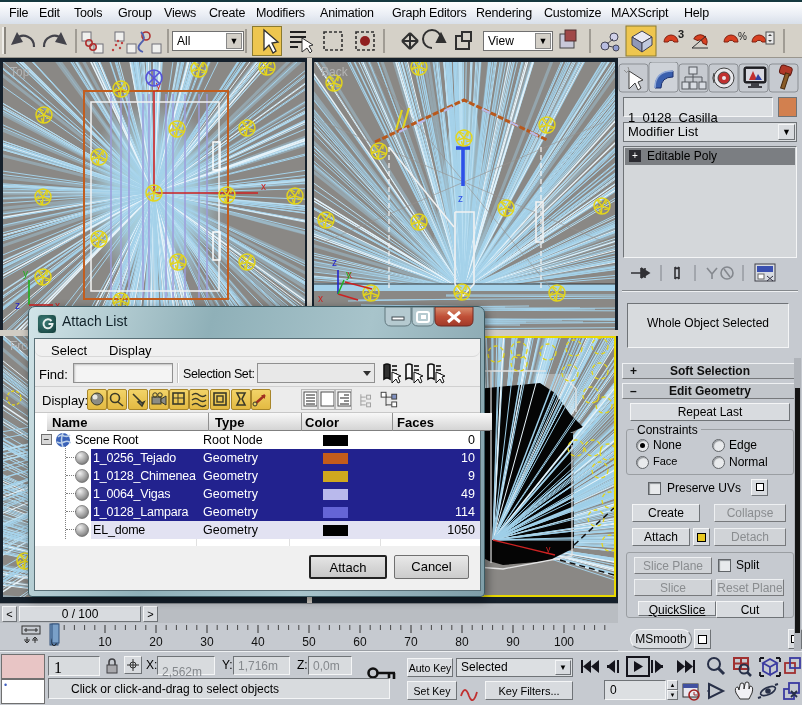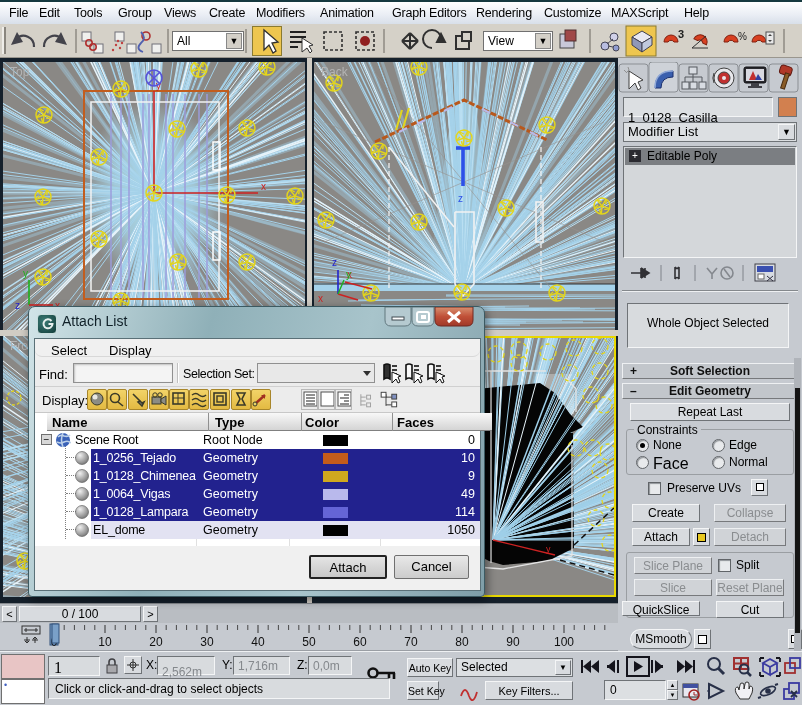--- a/index.html
+++ b/index.html
@@ -2348,42 +2348,42 @@
       <div class="abs btn3d" style="left:12px;top:345px;width:160px;height:18px;font-size:12px;line-height:17px;">Repeat Last</div>
       <div class="abs" style="left:8px;top:371px;width:168px;height:46px;border:1px solid #9a9ea2;border-radius:3px;"></div>
       <div class="abs" style="left:16px;top:365px;font-size:12px;background:#c6cad0;padding:0 3px;">Constraints</div>
       <div class="abs" style="left:18px;top:381px;width:13px;height:13px;border-radius:50%;background:#e8eaec;border:1px solid #606468;box-shadow:inset 1px 1px 1px #909498;">
         <div class="abs" style="left:3px;top:3px;width:5px;height:5px;border-radius:50%;background:#000;"></div>
       </div>
       <div class="abs" style="left:35px;top:380px;font-size:12px;">None</div>
       <div class="abs" style="left:94px;top:381px;width:13px;height:13px;border-radius:50%;background:#e8eaec;border:1px solid #606468;box-shadow:inset 1px 1px 1px #909498;"></div>
       <div class="abs" style="left:111px;top:380px;font-size:12px;">Edge</div>
       <div class="abs" style="left:18px;top:398px;width:13px;height:13px;border-radius:50%;background:#e8eaec;border:1px solid #606468;box-shadow:inset 1px 1px 1px #909498;"></div>
-      <div class="abs" style="left:35px;top:397px;font-size:16px;">Face</div>
+      <div class="abs" style="left:35px;top:397px;font-size:11px;">Face</div>
       <div class="abs" style="left:94px;top:398px;width:13px;height:13px;border-radius:50%;background:#e8eaec;border:1px solid #606468;box-shadow:inset 1px 1px 1px #909498;"></div>
       <div class="abs" style="left:111px;top:397px;font-size:12px;">Normal</div>
       <div class="abs" style="left:30px;top:424px;width:13px;height:13px;background:#e8eaec;border:1px solid #606468;box-shadow:inset 1px 1px 1px #909498;"></div>
       <div class="abs" style="left:49px;top:423px;font-size:12px;">Preserve UVs</div>
       <div class="abs btn3d" style="left:133px;top:421px;width:17px;height:17px;">
         <div style="margin:3px auto 0;width:8px;height:8px;border:1px solid #000;background:#fff;"></div>
       </div>
       <div class="abs btn3d" style="left:14px;top:446px;width:68px;height:18px;font-size:12px;line-height:17px;">Create</div>
       <div class="abs btn3dg" style="left:96px;top:446px;width:72px;height:18px;font-size:12px;line-height:17px;">Collapse</div>
       <div class="abs btn3d" style="left:14px;top:470px;width:58px;height:18px;font-size:12px;line-height:17px;">Attach</div>
       <div class="abs btn3d" style="left:75px;top:470px;width:17px;height:18px;">
         <div style="margin:4px auto 0;width:9px;height:9px;border:1px solid #000;background:#e8c820;"></div>
       </div>
       <div class="abs btn3dg" style="left:96px;top:470px;width:72px;height:18px;font-size:12px;line-height:17px;">Detach</div>
       <div class="abs" style="left:8px;top:494px;width:168px;height:66px;border:1px solid #9a9ea2;border-radius:3px;"></div>
       <div class="abs btn3dg" style="left:16px;top:499px;width:78px;height:17px;font-size:12px;line-height:16px;">Slice Plane</div>
       <div class="abs" style="left:100px;top:501px;width:13px;height:13px;background:#e8eaec;border:1px solid #606468;box-shadow:inset 1px 1px 1px #909498;"></div>
       <div class="abs" style="left:118px;top:500px;font-size:12px;">Split</div>
       <div class="abs btn3dg" style="left:16px;top:521px;width:78px;height:17px;font-size:12px;line-height:16px;">Slice</div>
       <div class="abs btn3dg" style="left:98px;top:521px;width:68px;height:17px;font-size:12px;line-height:16px;">Reset Plane</div>
-      <div class="abs btn3d" style="left:4px;top:543px;width:78px;height:15px;font-size:12px;line-height:16px;">QuickSlice</div>
+      <div class="abs btn3d" style="left:20px;top:543px;width:78px;height:15px;font-size:12px;line-height:16px;text-decoration:underline;">QuickSlice</div>
       <div class="abs btn3d" style="left:98px;top:543px;width:68px;height:17px;font-size:12px;line-height:16px;">Cut</div>
       <div class="abs btn3d" style="left:12px;top:571px;width:62px;height:20px;font-size:12px;line-height:19px;border-radius:10px;">MSmooth</div>
       <div class="abs btn3d" style="left:76px;top:571px;width:17px;height:20px;">
         <div style="margin:5px auto 0;width:9px;height:9px;border:1px solid #000;background:#fff;"></div>
       </div>
       <div class="abs btn3d" style="left:104px;top:571px;width:64px;height:20px;font-size:12px;line-height:19px;margin-top:26px;">Tessellate</div>
       <div class="abs btn3d" style="left:170px;top:571px;width:14px;height:20px;">
         <div style="margin:5px auto 0;width:8px;height:8px;border:1px solid #000;background:#fff;"></div>
       </div>
       <div class="abs" style="left:176px;top:300px;width:7px;height:300px;background:#b0b4ba;">
@@ -2487,23 +2487,23 @@
       <div class="abs" style="left:146px;top:6px;font-size:12px;">X:</div>
       <div class="abs sunk" style="left:157px;top:4px;width:58px;height:19px;font-size:12px;color:#84888c;padding:8px 0 0 4px;">2,562m</div>
       <div class="abs" style="left:222px;top:6px;font-size:12px;">Y:</div>
       <div class="abs sunk" style="left:233px;top:4px;width:57px;height:19px;font-size:12px;color:#84888c;padding:2px 0 0 4px;">1,716m</div>
       <div class="abs" style="left:297px;top:6px;font-size:12px;">Z:</div>
       <div class="abs sunk" style="left:308px;top:4px;width:44px;height:19px;font-size:12px;color:#84888c;padding:2px 0 0 4px;">0,0m</div>
       <svg class="abs" style="left:366px;top:12px;" width="34" height="18">
         <circle cx="7" cy="9" r="4.5" fill="none" stroke="#101010" stroke-width="2.6"></circle>
         <path d="M 11 9 h 18 M 23 9 v 5 M 28 9 v 6" stroke="#101010" stroke-width="2.6"></path>
       </svg>
-      <div class="abs sunk" style="left:48px;top:26px;width:342px;height:21px;font-size:12px;padding:3px 0 0 6px;">Click or click-and-drag to select objects</div>
+      <div class="abs sunk" style="left:48px;top:26px;width:342px;height:21px;font-size:12px;padding:3px 0 0 22px;">Click or click-and-drag to select objects</div>
       <div class="abs btn3d" style="left:407px;top:6px;width:46px;height:19px;font-size:10.5px;line-height:18px;white-space:nowrap;">Auto Key</div>
-      <div class="abs btn3d" style="left:407px;top:29px;width:32px;height:19px;font-size:10.5px;line-height:18px;white-space:nowrap;">Set Key</div>
+      <div class="abs btn3d" style="left:407px;top:29px;width:50px;height:19px;font-size:10.5px;line-height:18px;white-space:nowrap;">Set Key</div>
       <div class="abs" style="left:456px;top:6px;width:117px;height:19px;background:#dcdfe2;border:1px solid #6f7377;font-size:12px;padding:1px 0 0 4px;">Selected<div class="abs btn3d" style="right:1px;top:1px;width:16px;height:15px;font-size:8px;line-height:14px;text-align:center;">▼</div></div>
       <svg class="abs" style="left:458px;top:28px;" width="22" height="22">
         <path d="M 3 16 q 4 -12 8 0 q 4 10 8 -4" fill="none" stroke="#c03030" stroke-width="1.8"></path>
       </svg>
       <div class="abs btn3d" style="left:485px;top:29px;width:88px;height:19px;font-size:11px;line-height:18px;white-space:nowrap;">Key Filters...</div>
       <svg class="abs" style="left:577px;top:4px;" width="225" height="22" viewBox="0 0 225 22">
         <g fill="#14141c">
           <path d="M 4 4 h 2 v 13 h -2 z M 14 4 l -8 6.5 l 8 6.5 z M 22 4 l -8 6.5 l 8 6.5 z"></path>
           <path d="M 38 4 l -8 6.5 l 8 6.5 z M 40 4 h 2 v 13 h -2 z M 36 9 h -6 v 3 h 6 z"></path>
           <rect x="50" y="1" width="22" height="19" fill="none" stroke="#14141c" stroke-width="2"></rect>

